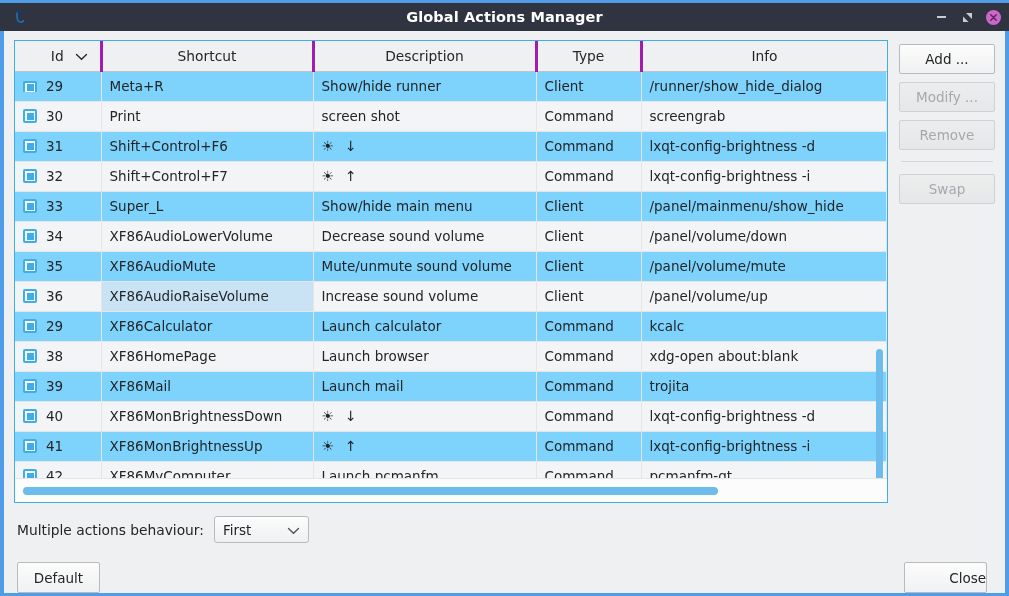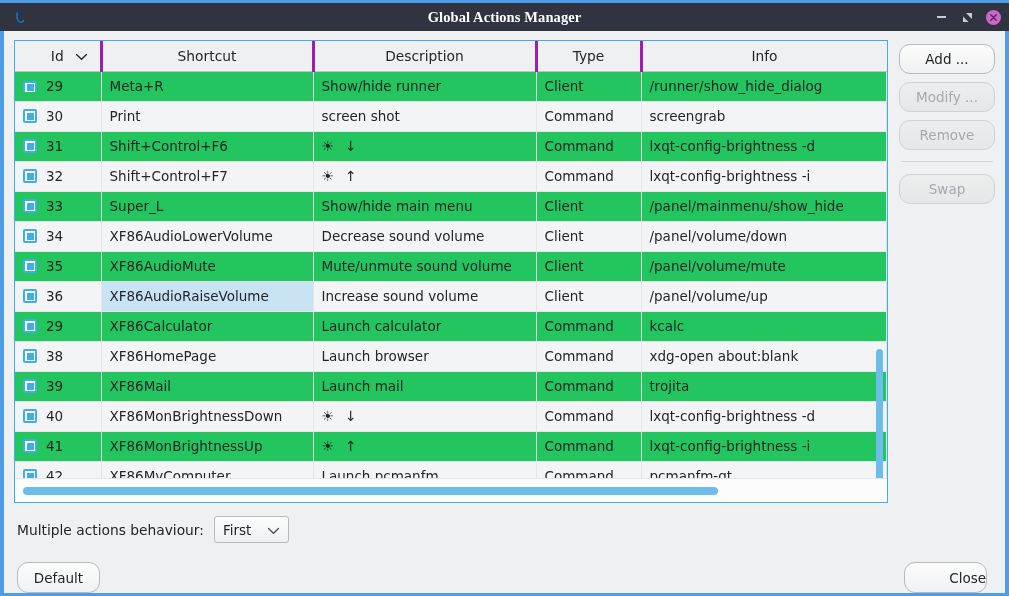--- a/index.html
+++ b/index.html
@@ -42,21 +42,20 @@
   }
   #title-text {
     position: absolute;
     left: 0; right: 0;
     text-align: center;
     color: #ffffff;
     font-size: 14.5px;
     font-weight: bold;
     letter-spacing: .1px;
     pointer-events: none;
-    font-family: Liberation Serif, serif;
   }
   .win-btns {
     margin-left: auto;
     margin-right: 8px;
     display: flex;
     align-items: center;
     gap: 11px;
     z-index: 2;
   }
   .win-btn { width: 15px; height: 15px; display:flex; align-items:center; justify-content:center; }
@@ -118,21 +117,21 @@
 
   table#grid tbody td {
     height: 30px;
     border-right: 1px solid #e3e5e7;
     border-bottom: 1px solid #e3e5e7;
     padding: 0 8px;
     white-space: nowrap;
     overflow: hidden;
     vertical-align: middle;
   }
-  table#grid tbody tr.odd td { background: #22c55e; }
+  table#grid tbody tr.odd td { background: #7dd3fc; }
   table#grid tbody tr.even td { background: #f3f4f5; }
   td.cell-selected { background: #c9e3f5 !important; }
 
   td.id-cell { padding-left: 6px; }
   .id-wrap { display: flex; align-items: center; gap: 9px; }
   .row-icon {
     width: 14px; height: 14px;
     border: 2px solid #3daee9;
     border-radius: 2px;
     background: #fff;
@@ -179,21 +178,21 @@
     width: 96px;
     margin-left: 11px;
     display: flex;
     flex-direction: column;
     gap: 8px;
     padding-top: 4px;
   }
   .btn {
     height: 30px;
     border: 1px solid #b7bbbe;
-    border-radius: 11px;
+    border-radius: 2px;
     background: linear-gradient(#fcfcfc, #f0f1f2);
     font-family: "DejaVu Sans", "Liberation Sans", sans-serif;
     font-size: 13.5px;
     color: #232629;
     cursor: pointer;
   }
   .btn.disabled {
     color: #a5a9ac;
     background: linear-gradient(#eceded, #e6e7e8);
     border-color: #cfd2d4;
@@ -209,21 +208,21 @@
   #bottom {
     padding: 13px 2px 0 3px;
   }
   .row-behaviour {
     display: flex;
     align-items: center;
     gap: 10px;
   }
   #behaviour-label { font-size: 13.8px; color: #232629; }
   .combo {
-    width: 75px;
+    width: 95px;
     height: 27px;
     border: 1px solid #b7bbbe;
     border-radius: 3px;
     background: linear-gradient(#fcfcfc, #eef0f1);
     display: flex;
     align-items: center;
     padding: 0 8px;
     font-size: 13.5px;
     color: #232629;
     cursor: pointer;

